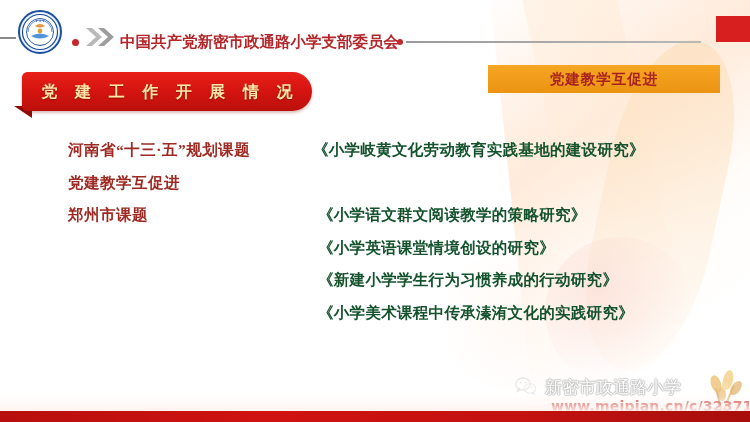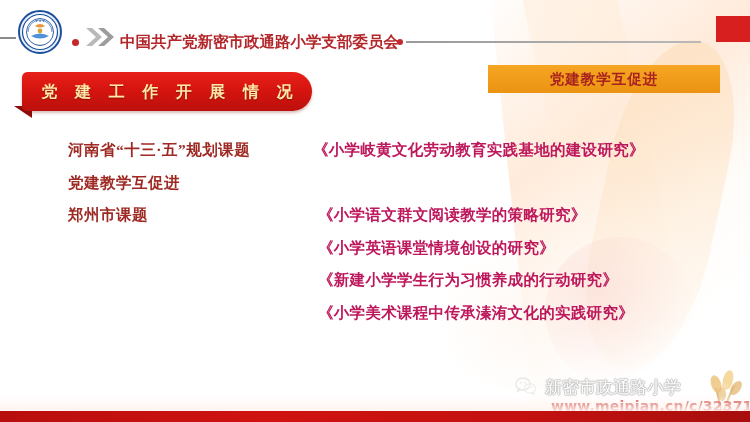--- a/index.html
+++ b/index.html
@@ -237,21 +237,21 @@
     white-space: nowrap;
     letter-spacing: 0.5px;
   }
   .title {
     position: absolute;
     left: 313px;
     top: 0;
     font-family: "Liberation Serif", "DejaVu Serif", serif;
     font-size: 15.5px;
     font-weight: bold;
-    color: #be185d;
+    color: #14532d;
     white-space: nowrap;
     letter-spacing: 0.3px;
   }
   .title.indent { left: 318px; }
 
   
   .watermark {
     position: absolute;
     left: 515px;
     top: 376px;

